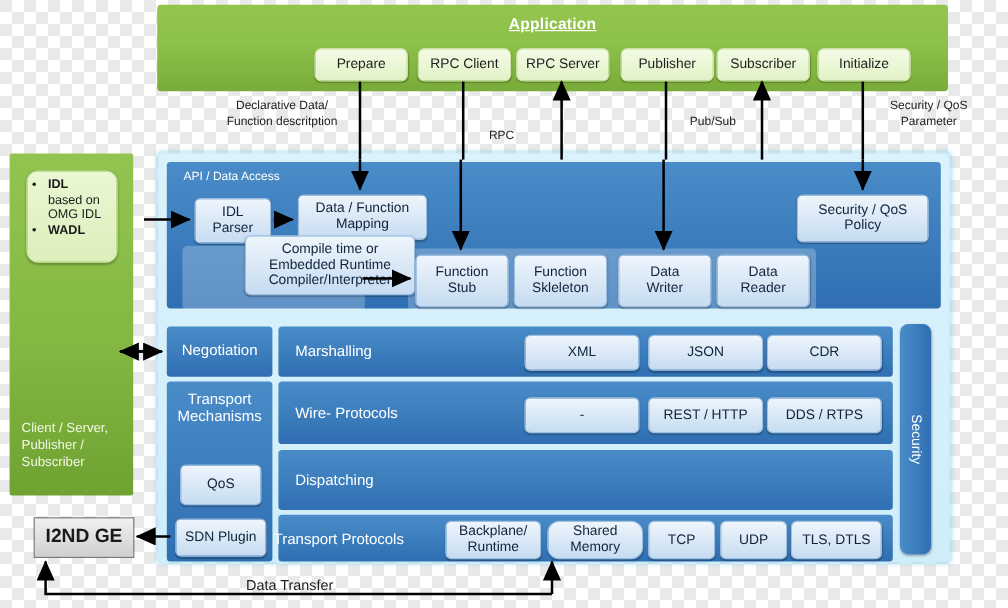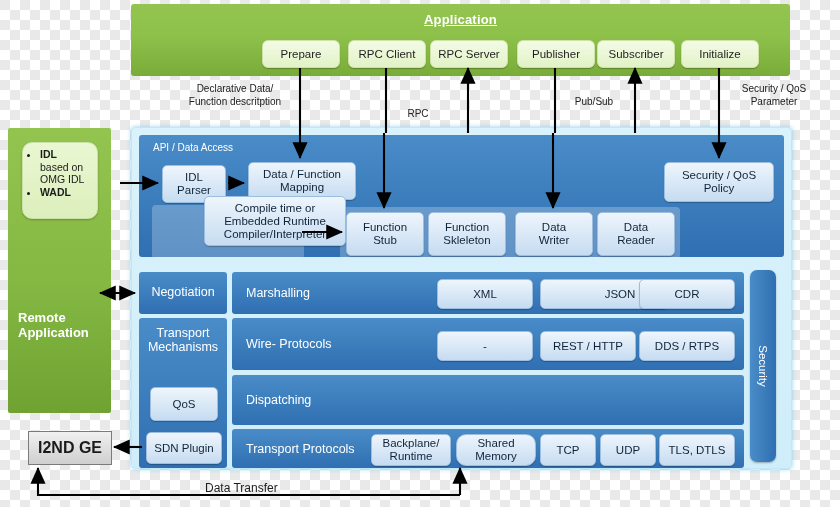--- a/index.html
+++ b/index.html
@@ -157,22 +157,23 @@
 Parameter</div>
     </div>
 
   <div id="remote-app">
     <div id="idl-box">
       <ul>
           <li><b>IDL</b><div>based on OMG IDL</div></li>
           <li><b>WADL</b></li>
         </ul>
     </div>
-    <div class="remote-title">Remote
-Application</div>
+    <div class="remote-sub">Client / Server,
+Publisher /
+Subscriber</div>
   </div>
 
   <div id="i2nd-ge">I2ND GE</div>
   <div id="data-transfer-label">Data Transfer</div>
 
   <div id="stack">
     <div id="api-section">
       <div id="api-title">API / Data Access</div>
     </div>
   </div>
@@ -208,31 +209,31 @@
         <div class="row-title" style="left: 0px; top: 8px; width: 88px;">Transport
 Mechanisms</div>
       </div>
       <div class="blue-chip" style="left: 150px; top: 387px; width: 66px; height: 32px;">QoS</div>
       <div class="blue-chip" style="left: 146px; top: 432px; width: 74px; height: 30px;">SDN Plugin</div>
     </div>
   <div id="rows">
       <div class="row-band" style="left: 232px; top: 272px; width: 512px; height: 42px;"></div>
       <div class="row-title" style="left: 246px; top: 286px; text-align: left;">Marshalling</div>
       <div class="blue-chip" style="left: 437px; top: 279px; width: 94px; height: 28px;">XML</div>
-      <div class="blue-chip" style="left: 540px; top: 279px; width: 94px; height: 28px; padding-left: 32px;">JSON</div>
+      <div class="blue-chip" style="left: 540px; top: 279px; width: 94px; height: 28px;">JSON</div>
       <div class="blue-chip" style="left: 639px; top: 279px; width: 94px; height: 28px;">CDR</div>
       <div class="row-band" style="left: 232px; top: 318px; width: 512px; height: 52px;"></div>
       <div class="row-title" style="left: 246px; top: 337px; text-align: left;">Wire- Protocols</div>
       <div class="blue-chip" style="left: 437px; top: 331px; width: 94px; height: 28px;">-</div>
       <div class="blue-chip" style="left: 540px; top: 331px; width: 94px; height: 28px;">REST / HTTP</div>
       <div class="blue-chip" style="left: 639px; top: 331px; width: 94px; height: 28px;">DDS / RTPS</div>
       <div class="row-band" style="left: 232px; top: 375px; width: 512px; height: 50px;"></div>
       <div class="row-title" style="left: 246px; top: 393px; text-align: left;">Dispatching</div>
       <div class="row-band" style="left: 232px; top: 429px; width: 512px; height: 39px;"></div>
-      <div class="row-title" style="left: 246px; top: 441.5px; text-align: center;">Transport Protocols</div>
+      <div class="row-title" style="left: 228px; top: 441.5px; text-align: center;">Transport Protocols</div>
       <div class="blue-chip" style="left: 371px; top: 434px; width: 78px; height: 30px;">Backplane/
 Runtime</div>
       <div class="blue-chip" style="left: 456px; top: 434px; width: 78px; height: 30px; border-radius: 10px;">Shared
 Memory</div>
       <div class="blue-chip" style="left: 540px; top: 434px; width: 54px; height: 30px;">TCP</div>
       <div class="blue-chip" style="left: 600px; top: 434px; width: 54px; height: 30px;">UDP</div>
       <div class="blue-chip" style="left: 659px; top: 434px; width: 74px; height: 30px;">TLS, DTLS</div>
     </div>
 
   <div id="security-bar">

